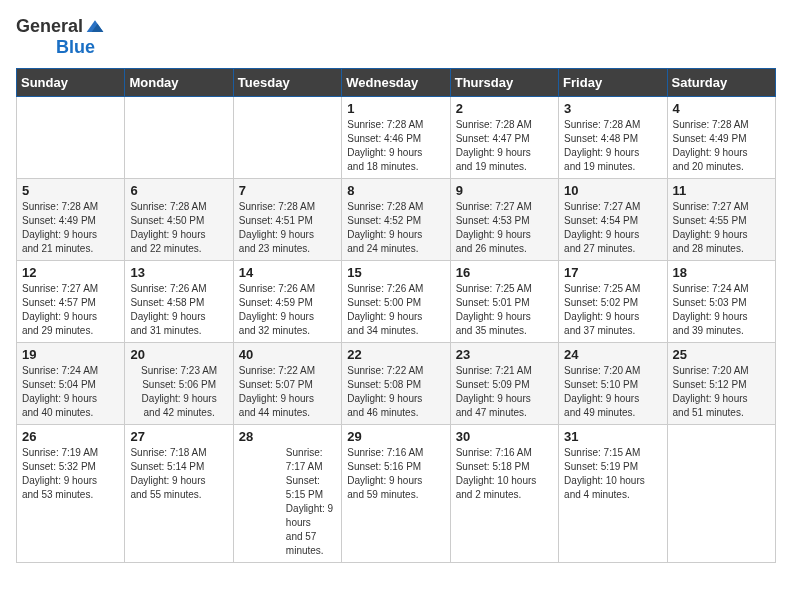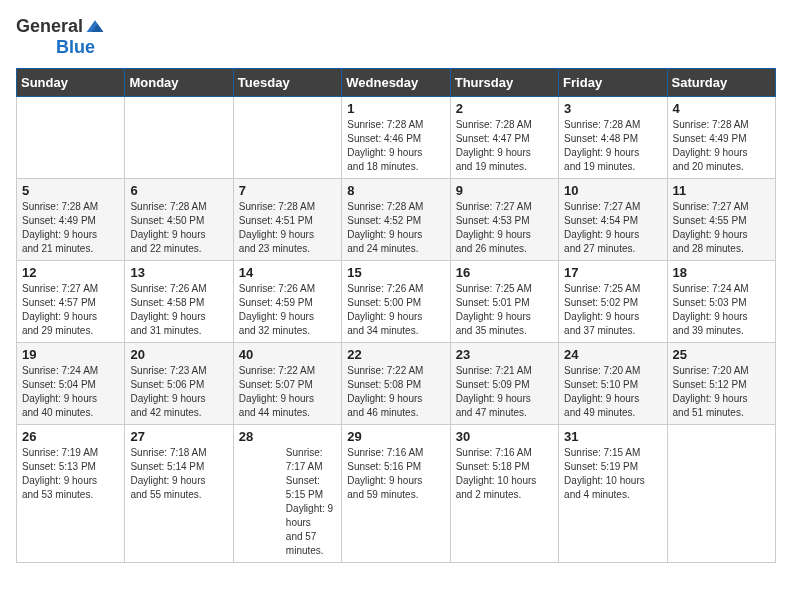--- a/index.html
+++ b/index.html
@@ -264,21 +264,21 @@
       <tr>
         <td>
           <div class="day-number">19</div>
           <div class="day-info" style="white-space: pre-line;">Sunrise: 7:24 AM
 Sunset: 5:04 PM
 Daylight: 9 hours
 and 40 minutes.</div>
         </td>
         <td>
           <div class="day-number">20</div>
-          <div class="day-info" style="white-space: pre-line;">Sunrise: 7:23 AM
+          <div class="day-info" style="white-space: pre-line; text-align: center;">Sunrise: 7:23 AM
 Sunset: 5:06 PM
 Daylight: 9 hours
 and 42 minutes.</div>
         </td>
         <td>
           <div class="day-number">40</div>
           <div class="day-info" style="white-space: pre-line;">Sunrise: 7:22 AM
 Sunset: 5:07 PM
 Daylight: 9 hours
 and 44 minutes.</div>
@@ -309,21 +309,21 @@
           <div class="day-info" style="white-space: pre-line;">Sunrise: 7:20 AM
 Sunset: 5:12 PM
 Daylight: 9 hours
 and 51 minutes.</div>
         </td>
       </tr>
       <tr>
         <td>
           <div class="day-number">26</div>
           <div class="day-info" style="white-space: pre-line;">Sunrise: 7:19 AM
-Sunset: 5:13 PM
+Sunset: 5:32 PM
 Daylight: 9 hours
 and 53 minutes.</div>
         </td>
         <td>
           <div class="day-number">27</div>
           <div class="day-info" style="white-space: pre-line;">Sunrise: 7:18 AM
 Sunset: 5:14 PM
 Daylight: 9 hours
 and 55 minutes.</div>
         </td>

